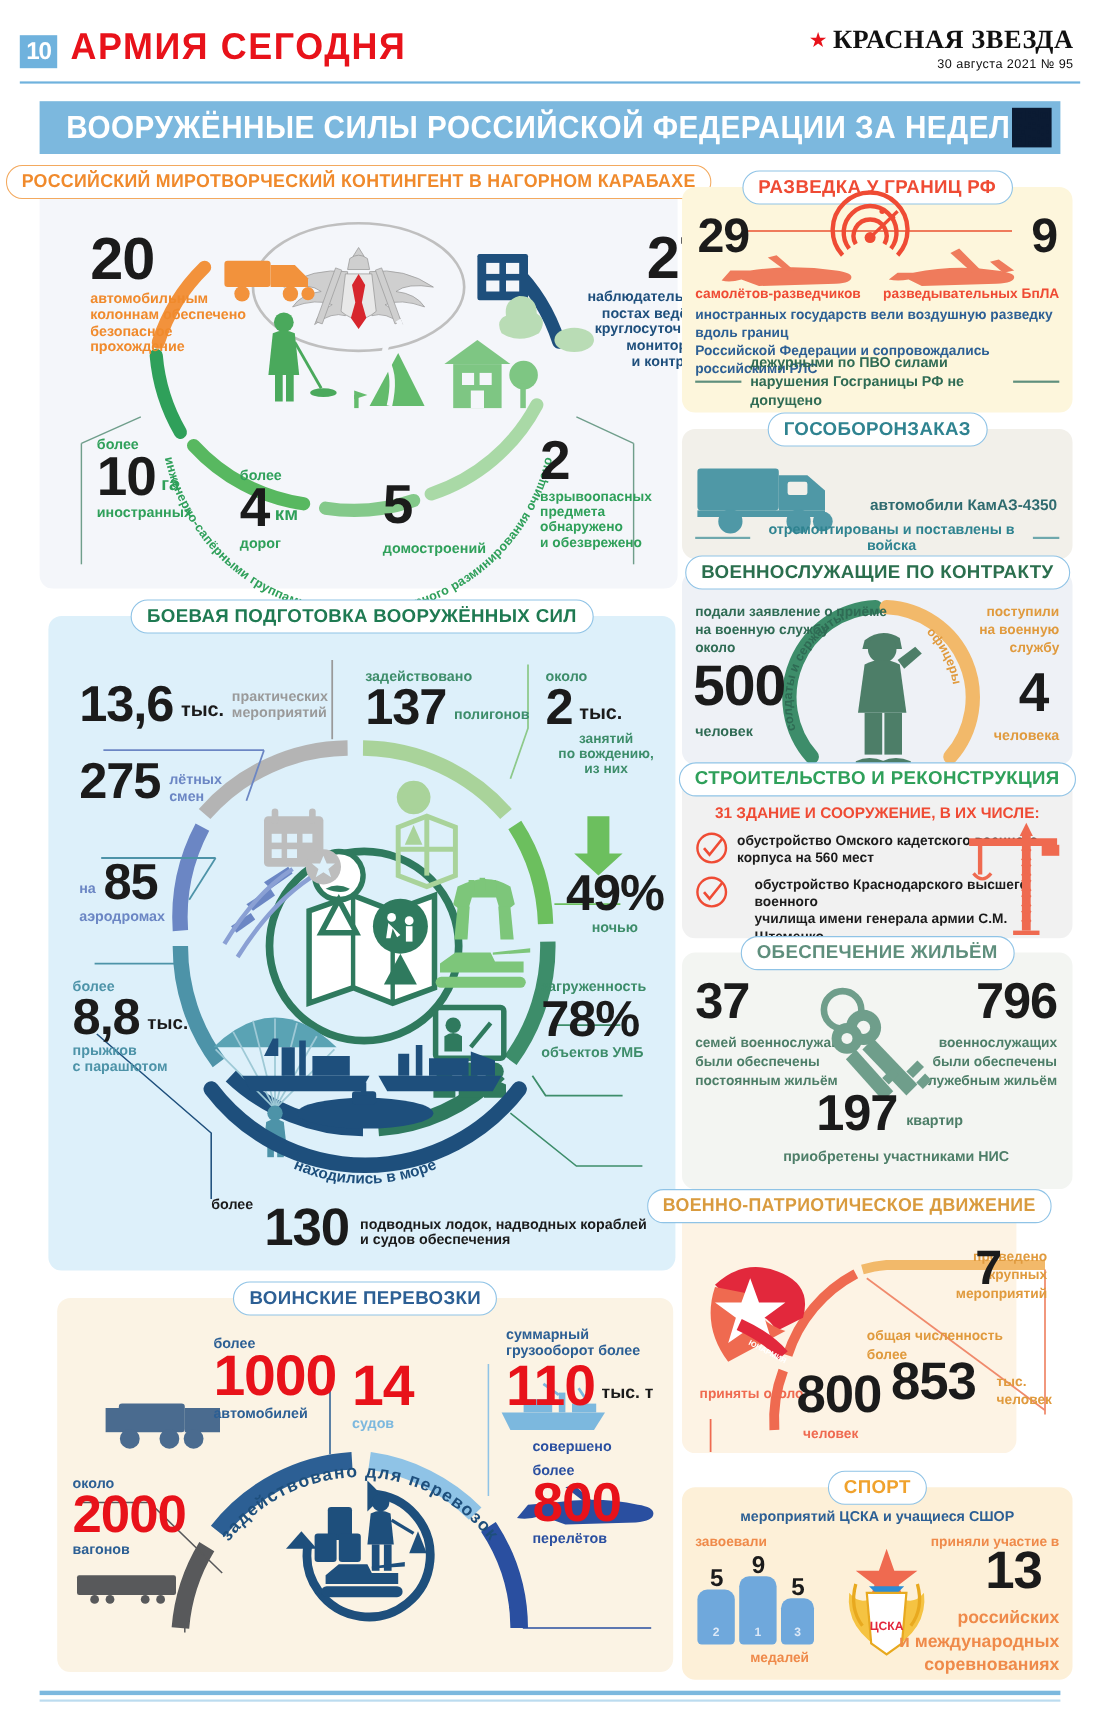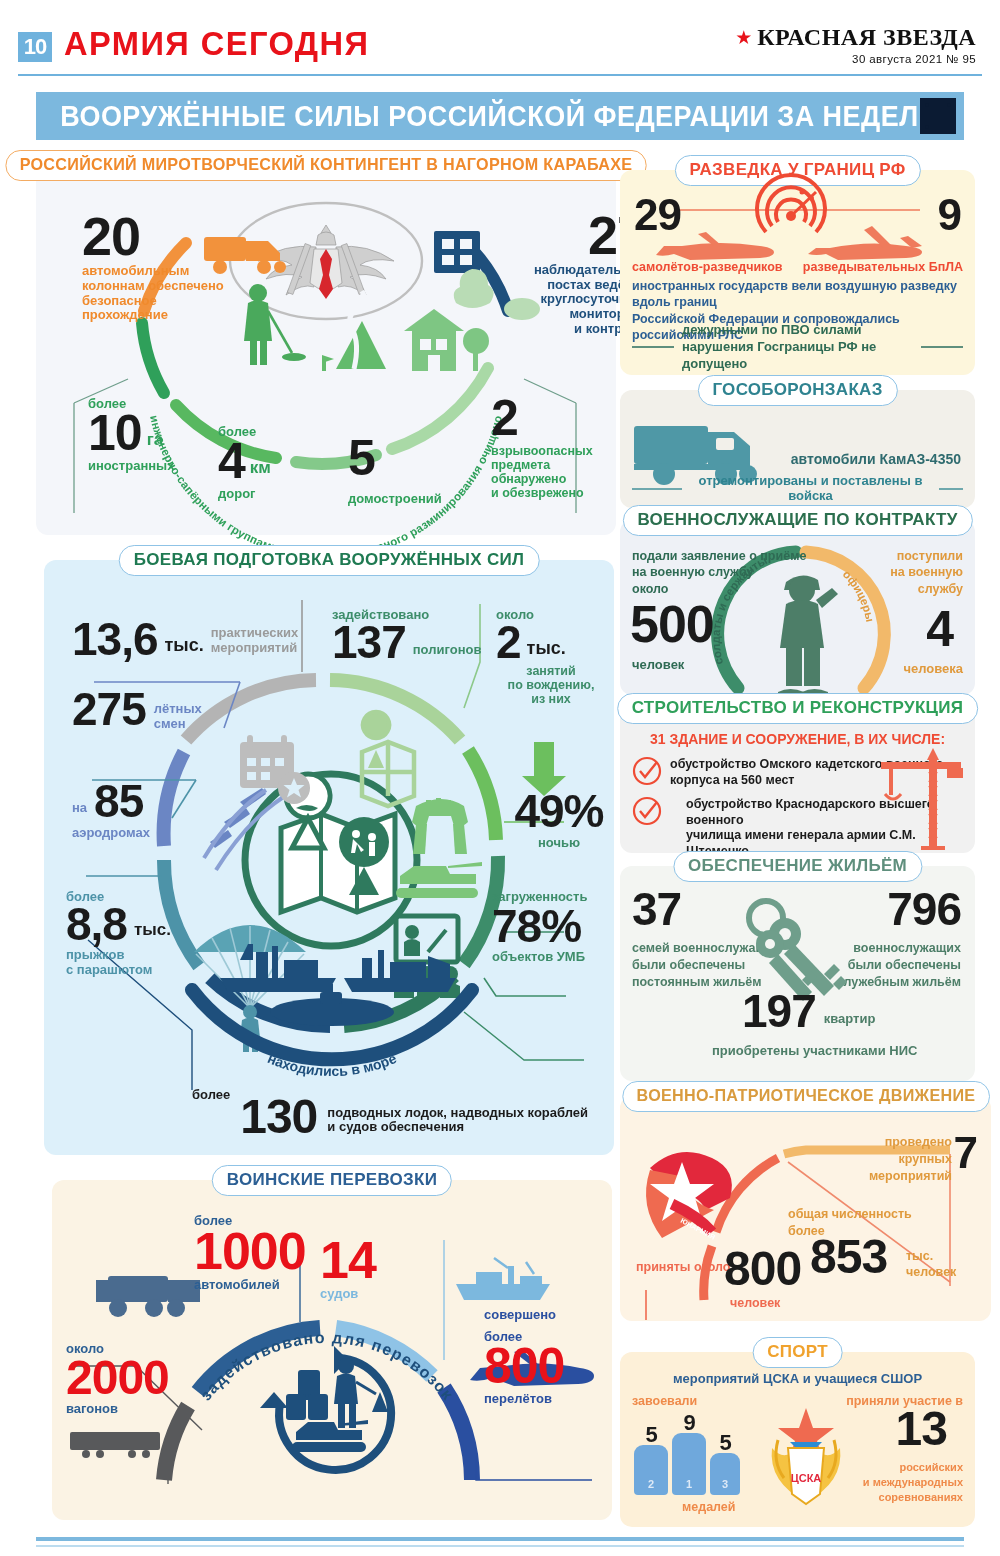--- a/index.html
+++ b/index.html
@@ -75,21 +75,21 @@
   #p-recon { left:620px; top:170px; width:355px; height:205px; background:#fdf6dc; }
   #p-recon .panel-title { color:#ef4b34; }
   #p-gos { left:620px; top:390px; width:355px; height:118px; background:#f2f0ea; }
   #p-gos .panel-title { color:#2f8390; }
   #p-contract { left:620px; top:520px; width:355px; height:175px; background:#eef1f6; }
   #p-contract .panel-title { color:#2b6f4e; }
   #p-build { left:620px; top:708px; width:355px; height:145px; background:#f1f1f1; }
   #p-build .panel-title { color:#2fa05a; }
   #p-housing { left:620px; top:866px; width:355px; height:215px; background:#f3f5f2; }
   #p-housing .panel-title { color:#5f8f7d; }
-  #p-patriot { left:620px; top:1096px; width:371px; height:225px; background:#fdf3e4; }
+  #p-patriot { left:620px; top:1096px; width:304px; height:225px; background:#fdf3e4; }
   #p-patriot .panel-title { color:#d99b3e; }
   #p-sport { left:620px; top:1352px; width:355px; height:175px; background:#fdf0d8; }
   #p-sport .panel-title { color:#f0a22d; }
 
   .rule-bot { position:absolute; left:36px; top:1537px; width:928px; height:4px; background:#7cb8de; }
   .rule-bot2 { position:absolute; left:36px; top:1545px; width:928px; height:2px; background:#bcdcef; }
 
   .abs { position:absolute; }
   svg { display:block; overflow:visible; }
 </style>
@@ -591,20 +591,28 @@
       <div class="sm" style="font-size:13px;color:#2c5f94">более</div>
       <div class="big" style="font-size:52px;color:#e8121a">1000</div>
       <div class="lbl" style="font-size:13px;color:#2c5f94;margin-top:4px">автомобилей</div>
     </div>
 
     <div class="abs" style="left:268px;top:58px;width:80px">
       <div class="big" style="font-size:52px;color:#e8121a">14</div>
       <div class="lbl" style="font-size:13px;color:#7cb8de;margin-top:4px">судов</div>
     </div>
 
+    <div class="abs" style="left:408px;top:26px;width:155px">
+      <div class="sm" style="font-size:13px;color:#2c5f94;white-space:pre-line">суммарный
+грузооборот более</div>
+      <div style="display:flex;align-items:flex-end;gap:6px;margin-top:2px">
+        <span class="big" style="font-size:52px;color:#e8121a">110</span>
+        <span class="sm" style="font-size:16px;color:#1b1b1b;padding-bottom:6px">тыс. т</span>
+      </div>
+    </div>
 
     <div class="abs" style="left:14px;top:162px;width:120px">
       <div class="sm" style="font-size:13px;color:#2c5f94">около</div>
       <div class="big" style="font-size:48px;color:#e8121a">2000</div>
       <div class="lbl" style="font-size:13px;color:#2c5f94;margin-top:4px">вагонов</div>
     </div>
 
     <div class="abs" style="left:432px;top:150px;width:125px">
       <div class="sm" style="font-size:13px;color:#2a4fa0">более</div>
       <div class="big" style="font-size:50px;color:#e8121a">800</div>
@@ -862,20 +870,20 @@
         <path d="M18 36 q-6,22 6,38 M74 36 q6,22 -6,38" stroke="#e8a91f" stroke-width="3" fill="none"></path>
         <path d="M46 4 l7,20 l21,0 l-17,13 l7,21 l-18,-13 l-18,13 l7,-21 l-17,-13 l21,0 z" fill="#ef6a50"></path>
         <path d="M30 38 l32,0 l-16,16 z" fill="#2c8cd4"></path>
         <path d="M28 44 l36,0 l-4,46 l-14,10 l-14,-10 z" fill="#ffffff" stroke="#e8a91f" stroke-width="2"></path>
         <text x="46" y="78" font-size="11" font-weight="bold" fill="#e2283c" text-anchor="middle">ЦСКА</text>
       </g>
     </svg>
 
     <div class="abs lbl" style="right:12px;top:42px;font-size:12.5px;color:#ef8a4a;text-align:right">приняли участие в</div>
     <div class="abs big" style="right:28px;top:56px;font-size:48px">13</div>
-    <div class="abs lbl" style="right:12px;top:108px;font-size:11px;color:#ef8a4a;text-align:right;white-space:pre-line;line-height:1.35">российских
+    <div class="abs lbl" style="right:12px;top:108px;font-size:16px;color:#ef8a4a;text-align:right;white-space:pre-line;line-height:1.35">российских
 и международных
 соревнованиях</div>
   </div>
 
   <div class="rule-bot"></div>
   <div class="rule-bot2"></div>
 </div>
 
 </body></html>

